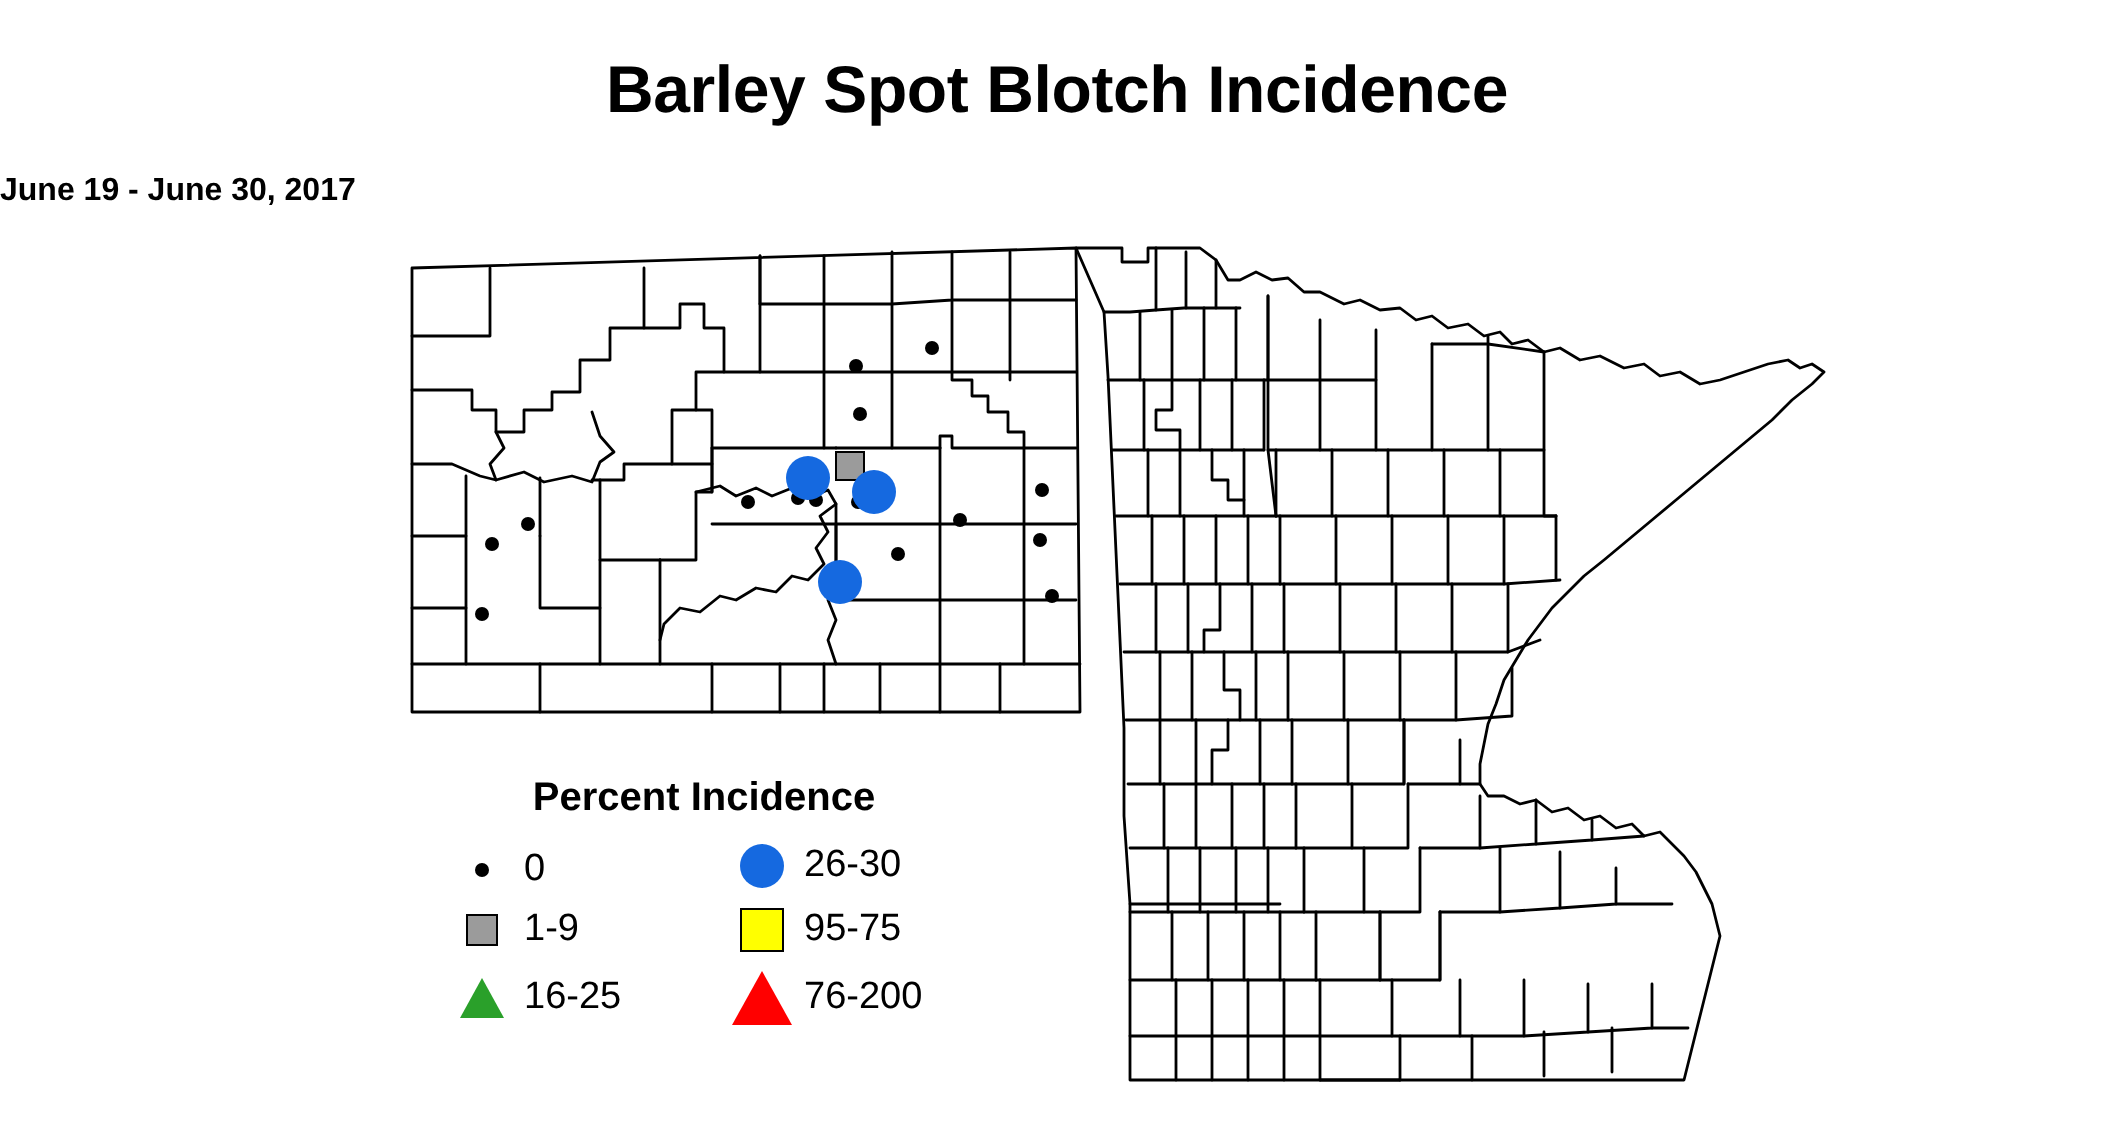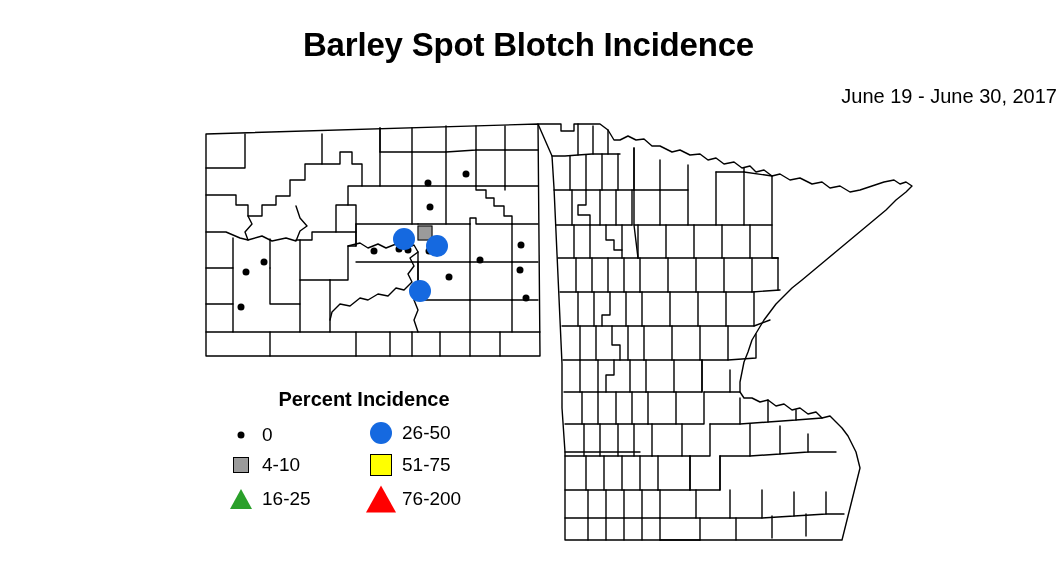--- a/index.html
+++ b/index.html
@@ -32,23 +32,23 @@
     font-weight: bold;
     letter-spacing: -0.2px;
     line-height: 38px;
     white-space: nowrap;
   }
   .subtitle {
     position: absolute;
     left: 0;
     top: 84px;
     width: 1057px;
-    text-align: right;
-    font-size: 20px;
-    font-weight: normal;
+    text-align: left;
+    font-size: 16px;
+    font-weight: bold;
     line-height: 24px;
     white-space: nowrap;
   }
   #map-wrap {
     position: absolute;
     left: 0;
     top: 0;
     width: 1057px;
     height: 562px;
   }
@@ -92,21 +92,21 @@
   
   #legend {
     position: absolute;
     left: 218px;
     top: 388px;
     width: 290px;
     height: 140px;
   }
   .legend-title {
     position: absolute;
-    left: 16px;
+    left: 4px;
     top: 0;
     width: 260px;
     text-align: center;
     font-size: 20px;
     font-weight: bold;
     white-space: nowrap;
   }
   .lg-item {
     position: absolute;
     height: 30px;
@@ -450,42 +450,42 @@
       <span class="lg-sym">
           <span class="sym-dot"></span>
         </span>
       <span class="lg-label">0</span>
     </div>
 
     <div class="lg-item" style="left:6px;top:62px">
       <span class="lg-sym">
           <span class="sym-square-gray"></span>
         </span>
-      <span class="lg-label">4-10</span>
+      <span class="lg-label">1-9</span>
     </div>
 
     <div class="lg-item" style="left:6px;top:96px">
       <span class="lg-sym">
           <span class="sym-triangle-green"></span>
         </span>
       <span class="lg-label">16-25</span>
     </div>
 
     <div class="lg-item" style="left:146px;top:30px">
       <span class="lg-sym">
           <span class="sym-circle-blue"></span>
         </span>
-      <span class="lg-label">26-50</span>
+      <span class="lg-label">26-30</span>
     </div>
 
     <div class="lg-item" style="left:146px;top:62px">
       <span class="lg-sym">
           <span class="sym-square-yellow"></span>
         </span>
-      <span class="lg-label">51-75</span>
+      <span class="lg-label">95-75</span>
     </div>
 
     <div class="lg-item" style="left:146px;top:96px">
       <span class="lg-sym">
           <span class="sym-triangle-red"></span>
         </span>
       <span class="lg-label">76-200</span>
     </div>
   </div>
 

